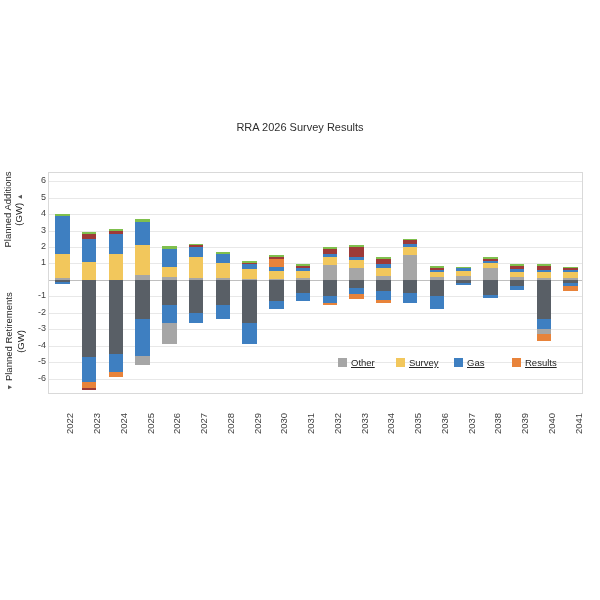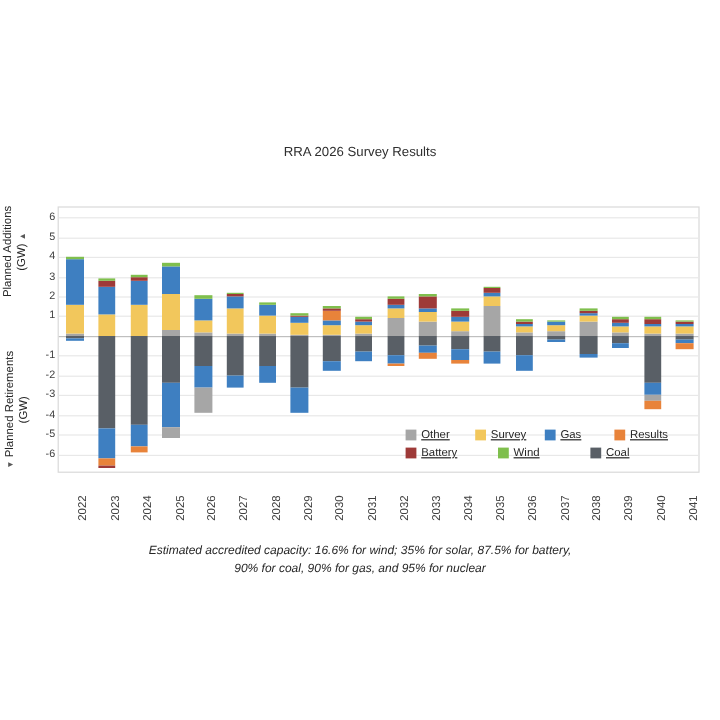--- a/index.html
+++ b/index.html
@@ -472,34 +472,16 @@
         </div>
         <div class="legend-item">
           <span class="legend-swatch" style="background: rgb(62, 127, 193);"></span>
           <span>Gas</span>
         </div>
         <div class="legend-item">
           <span class="legend-swatch" style="background: rgb(232, 131, 58);"></span>
           <span>Results</span>
         </div>
       </div>
-      <div class="legend-row">
-        <div class="legend-item">
-          <span class="legend-swatch" style="background: rgb(158, 58, 56);"></span>
-          <span>Battery</span>
-        </div>
-        <div class="legend-item">
-          <span class="legend-swatch" style="background: rgb(127, 191, 77);"></span>
-          <span>Wind</span>
-        </div>
-        <div class="legend-item">
-          <span class="legend-swatch" style="background: rgb(89, 95, 102);"></span>
-          <span>Coal</span>
-        </div>
-      </div>
     </div>
 
-  <div class="footnote">
-    <div>Estimated accredited capacity: 16.6% for wind; 35% for solar, 87.5% for battery,</div>
-    <div>90% for coal, 90% for gas, and 95% for nuclear</div>
-  </div>
 
 </div>
 
 </body></html>

